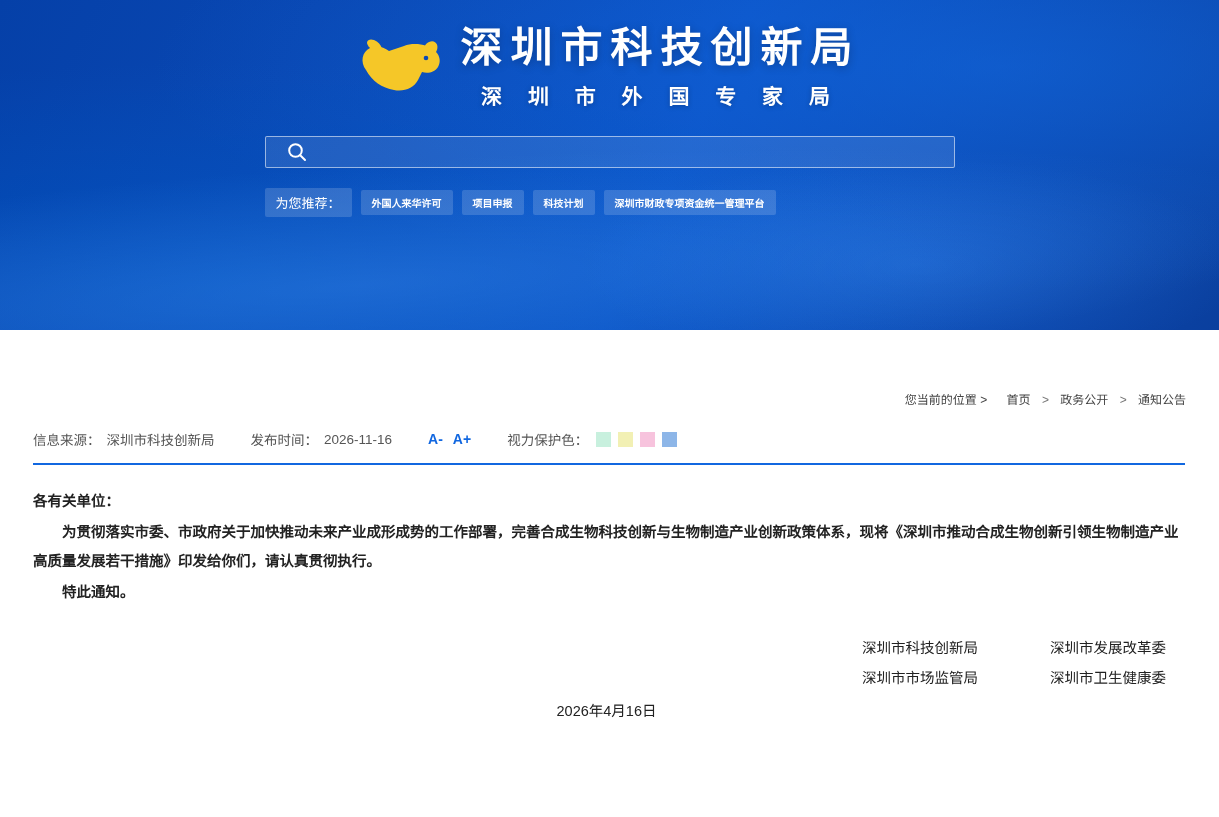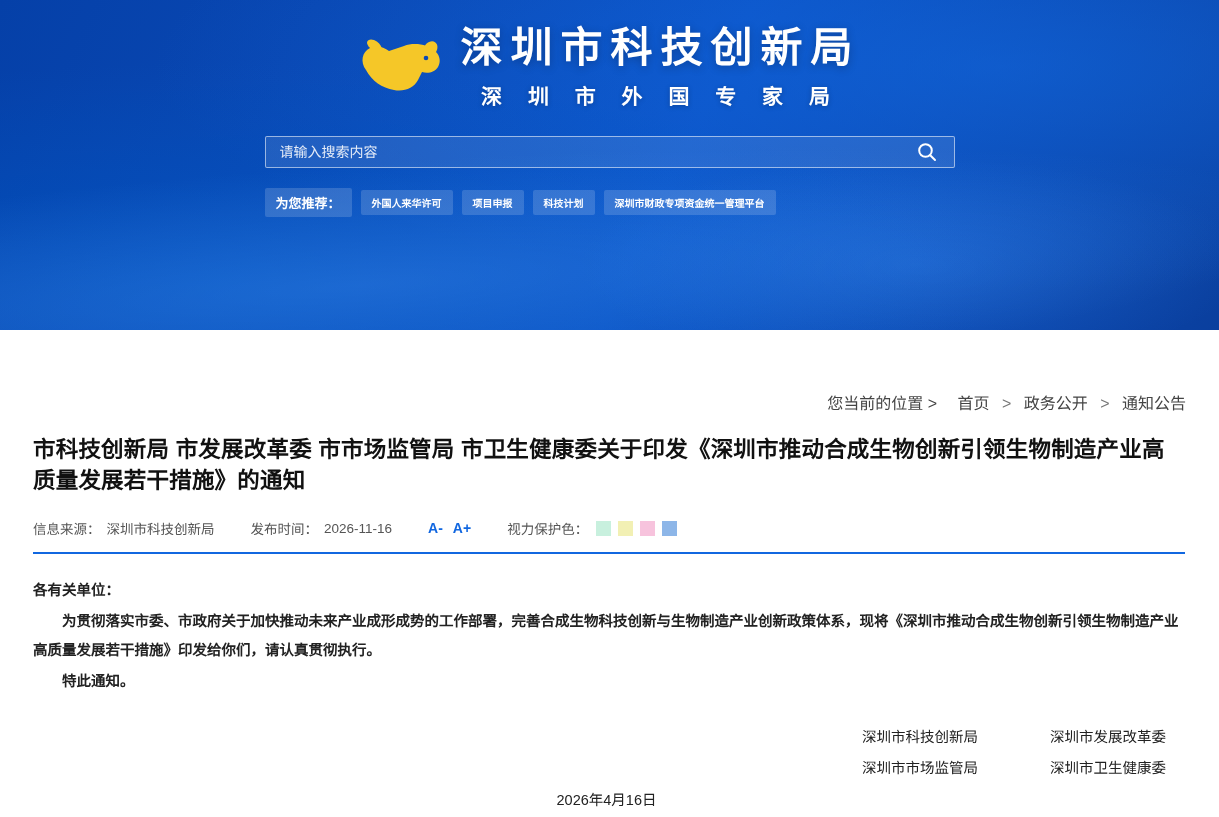--- a/index.html
+++ b/index.html
@@ -114,21 +114,21 @@
     width: 690px;
     margin: 20px auto 0 auto;
     display: flex;
     align-items: center;
     gap: 9px;
   }
   .reco-label {
     background: rgba(255,255,255,0.16);
     color: #ffffff;
     font-size: 13px;
-    font-weight: 700;
+    font-weight: 400;
     padding: 5px 11px;
     border-radius: 2px;
     white-space: nowrap;
   }
   .reco-tag {
     background: rgba(255,255,255,0.16);
     color: #ffffff;
     font-size: 10px;
     font-weight: 700;
     padding: 5px 11px;
@@ -139,21 +139,21 @@
 
   
   .content {
     position: relative;
     width: 1219px;
     padding: 0 33px;
     margin-top: 56px;
   }
   .breadcrumb {
     text-align: right;
-    font-size: 16px;
+    font-size: 12px;
     color: #444;
     padding-top: 4px;
   }
   .breadcrumb span { color: #444; }
   .breadcrumb .sep { margin: 0 8px; color: #777; }
   .breadcrumb a { color: #444; text-decoration: none; cursor: pointer; }
 
   .doc-title {
     margin-top: 20px;
     font-size: 22.5px;
@@ -220,21 +220,20 @@
       <circle cx="68" cy="22" r="2.3" fill="#0a49b5"></circle>
     </svg>
     <div class="title-block">
       <div class="site-title">深圳市科技创新局</div>
       <div class="site-subtitle">深 圳 市 外 国 专 家 局</div>
     </div>
   </div>
 
   <div class="search-wrap">
     <div class="search-box">
-      <input class="search-input" type="text" placeholder="请输入搜索内容" style="">
       <button class="search-btn">
         <svg width="22" height="22" viewBox="0 0 22 22" aria-hidden="true">
           <circle cx="9.5" cy="9.5" r="6.3" fill="none" stroke="#ffffff" stroke-width="2"></circle>
           <line x1="14.2" y1="14.2" x2="19" y2="19" stroke="#ffffff" stroke-width="2" stroke-linecap="round"></line>
         </svg>
       </button>
     </div>
   </div>
 
   <div class="reco-row">
@@ -252,21 +251,20 @@
   <div class="breadcrumb">
     <span>您当前的位置 &gt;</span>
     <span class="sep"></span>
     <a>首页</a>
     <span class="sep">&gt;</span>
     <a>政务公开</a>
     <span class="sep">&gt;</span>
     <a>通知公告</a>
   </div>
 
-  <h1 class="doc-title">市科技创新局 市发展改革委 市市场监管局 市卫生健康委关于印发《深圳市推动合成生物创新引领生物制造产业高质量发展若干措施》的通知</h1>
 
   <div class="meta-row">
     <span class="meta-item">信息来源：</span>
     <span class="meta-item" style="margin-left:-30px">深圳市科技创新局</span>
     <span class="meta-item">发布时间：</span>
     <span class="meta-item" style="margin-left:-30px">2026-11-16</span>
     <span class="font-ctl">A-</span>
     <span class="font-ctl">A+</span>
     <span class="eye-label">视力保护色：</span>
     <span class="swatch" style="background:#c8f0de"></span>

